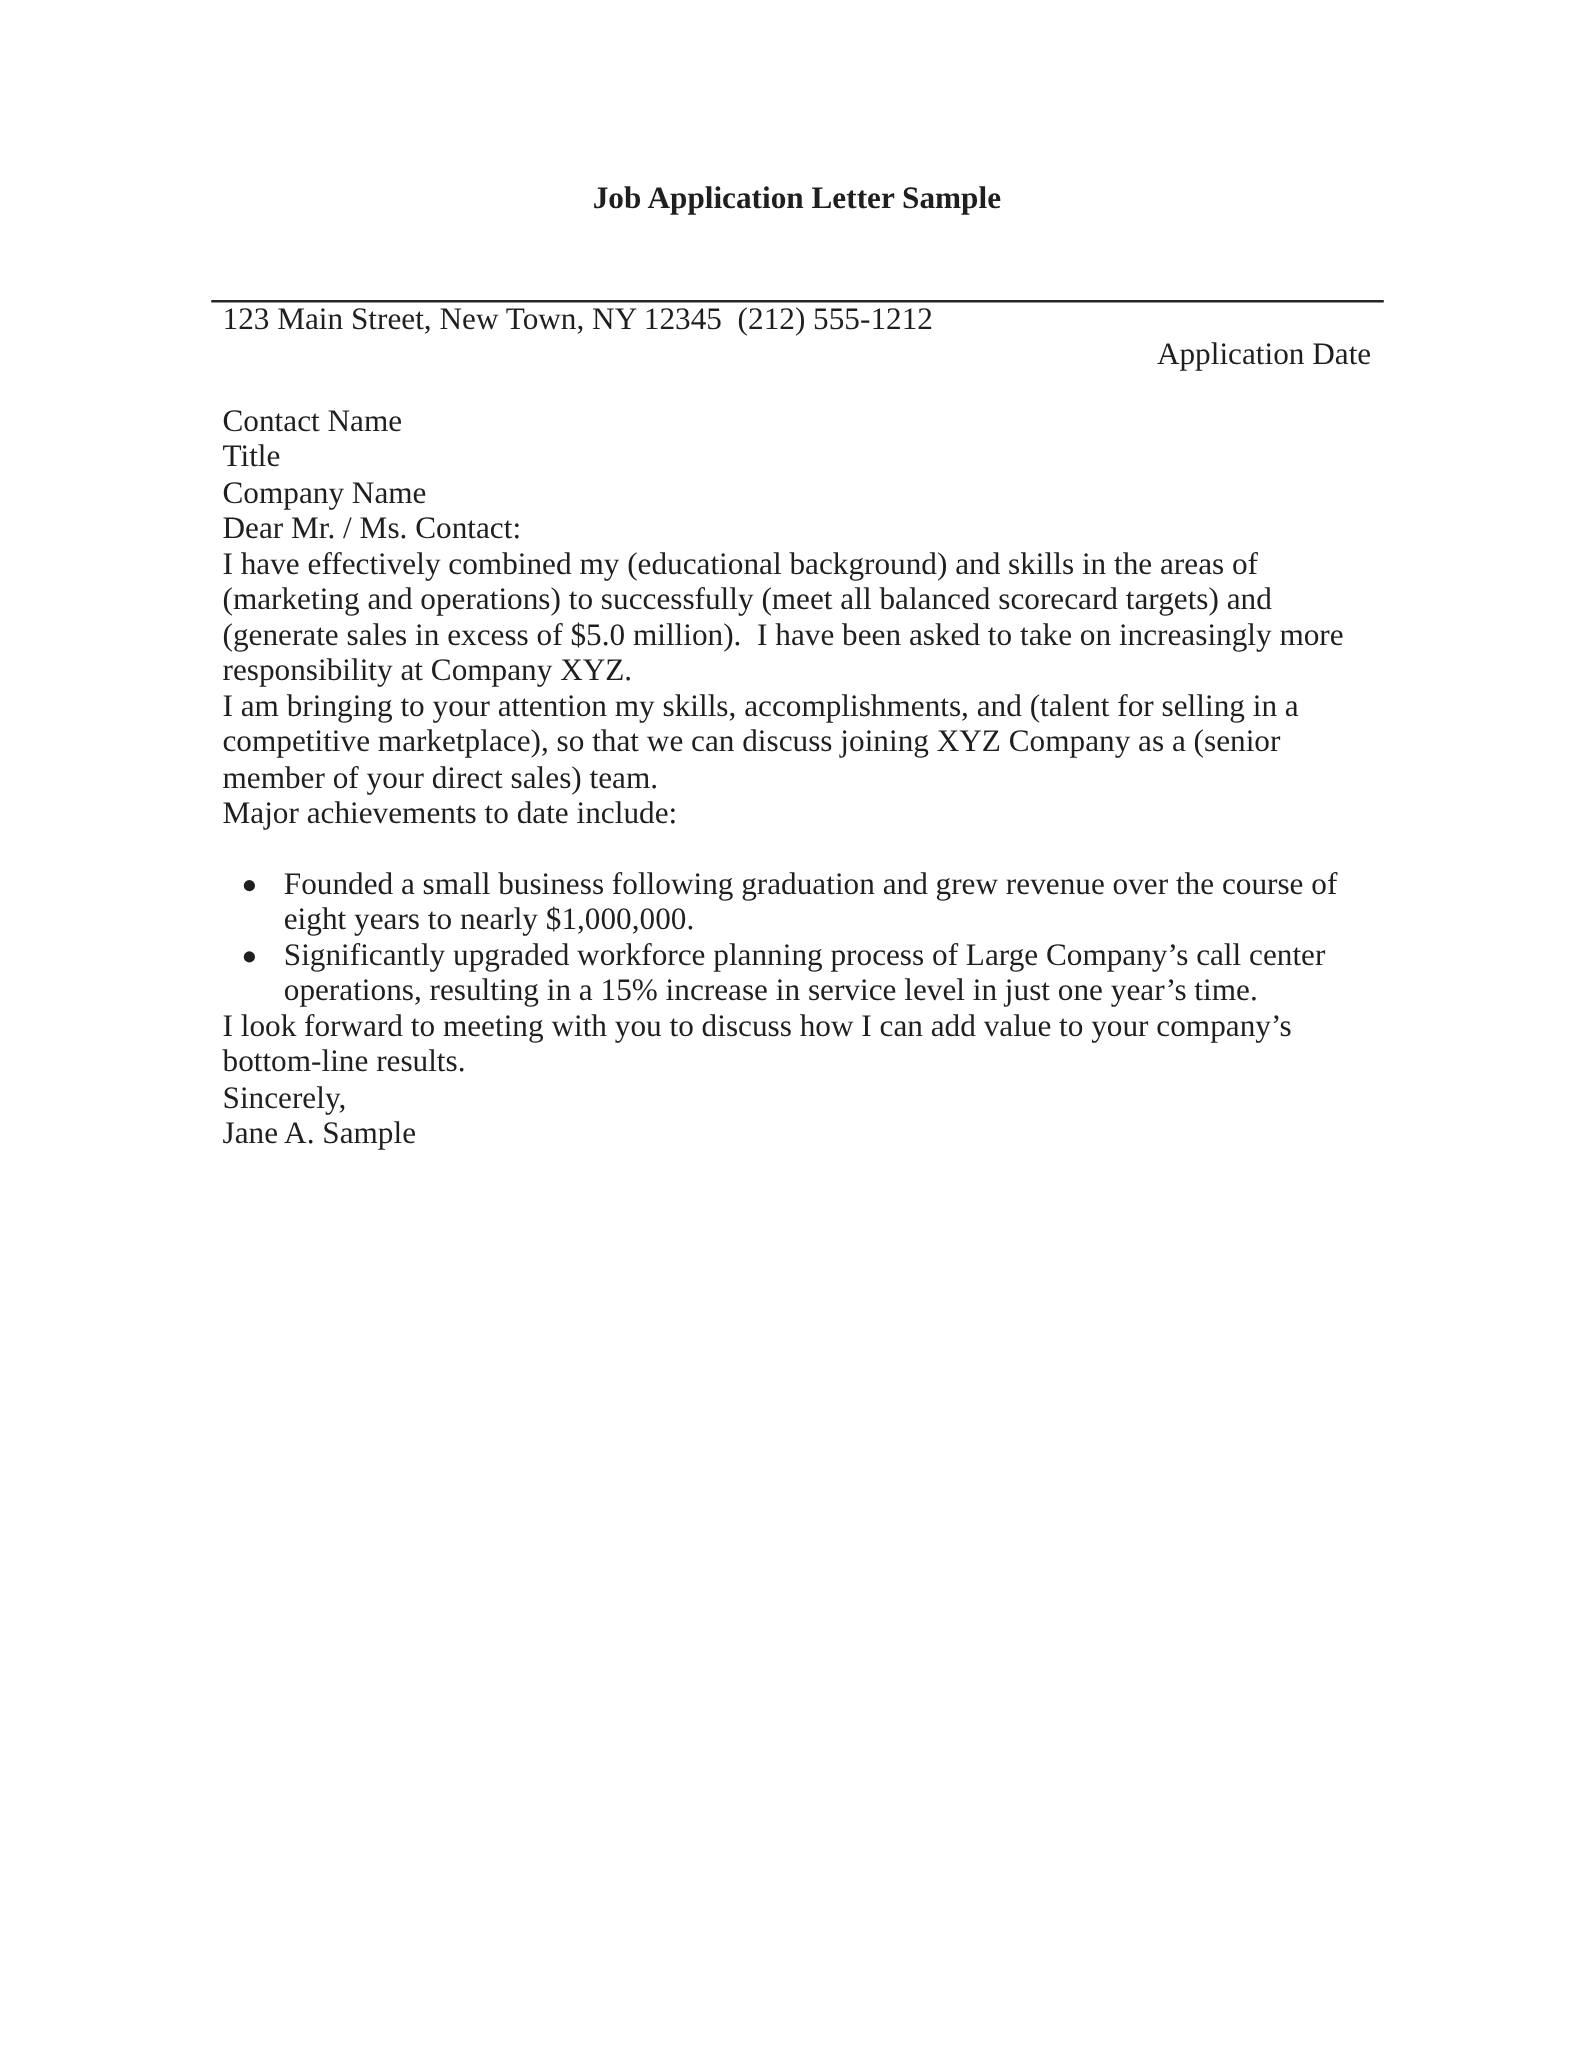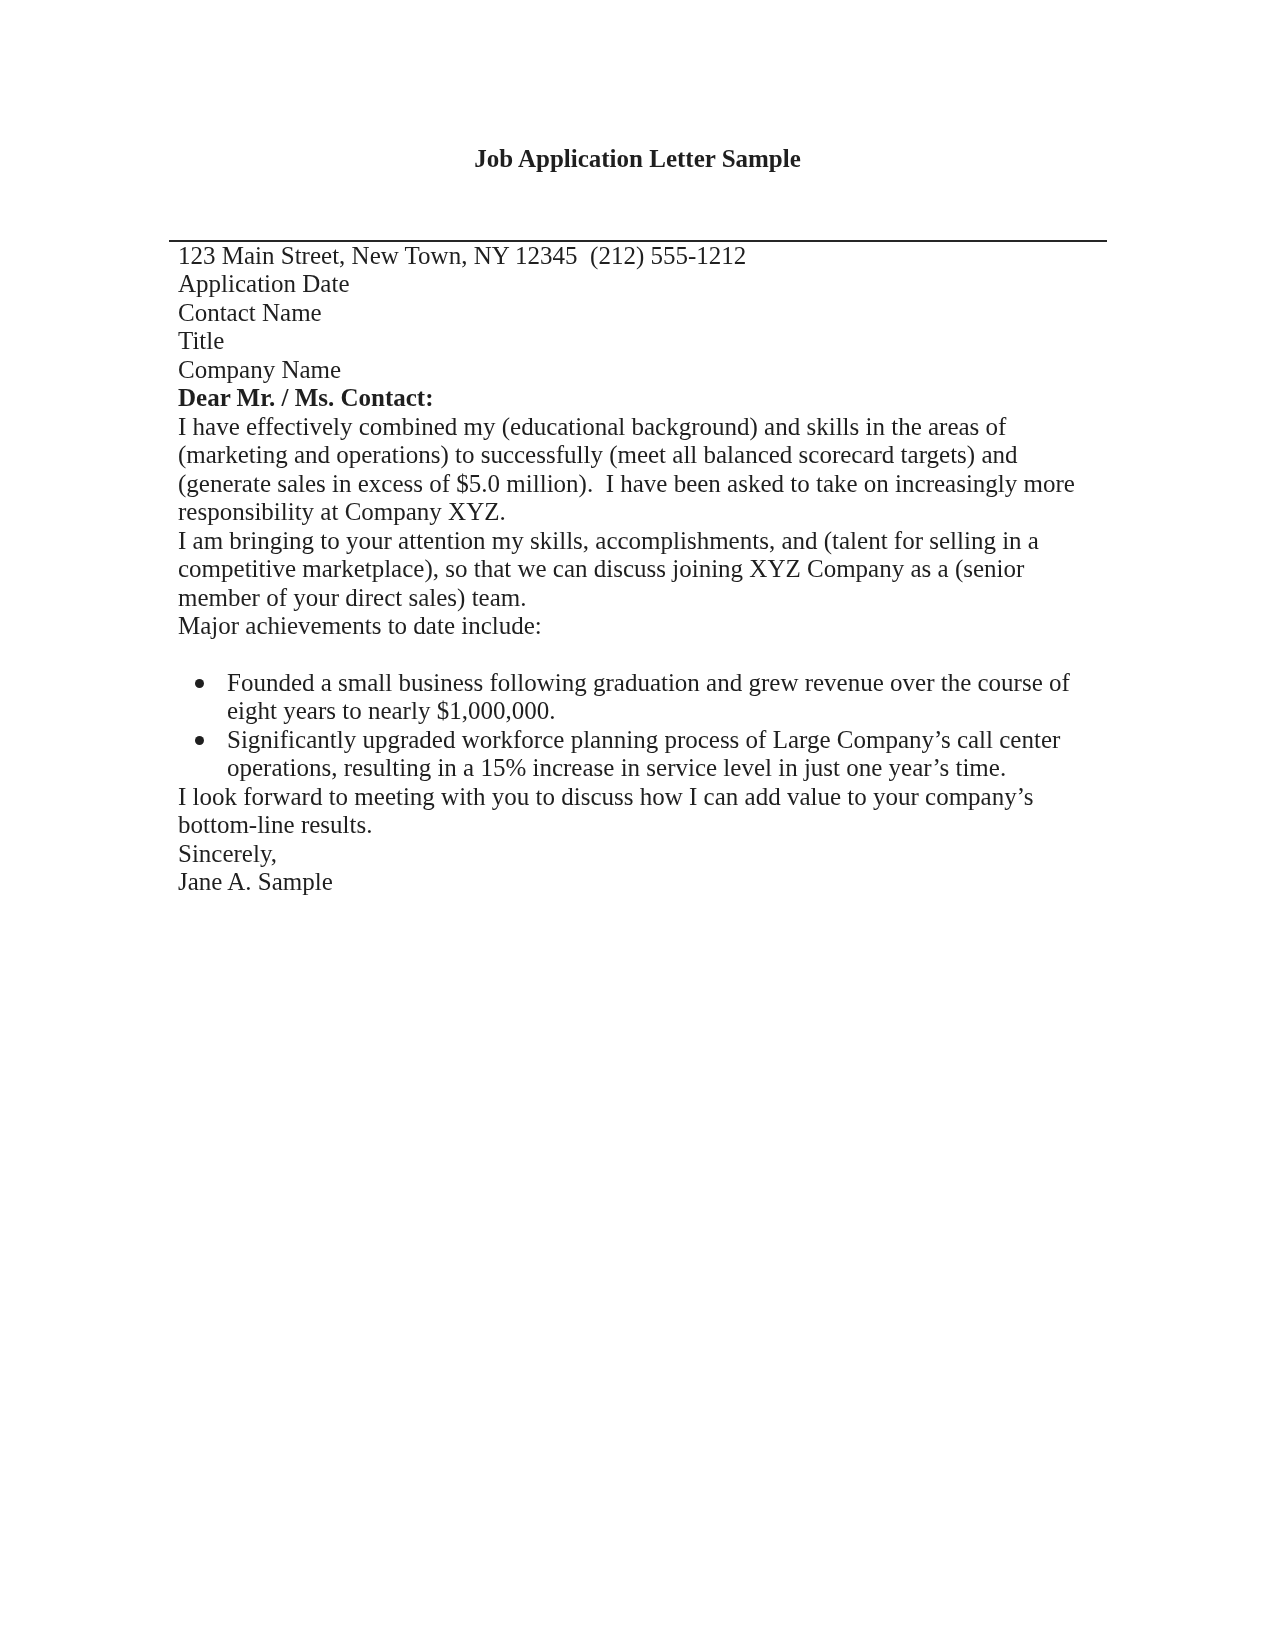--- a/index.html
+++ b/index.html
@@ -33,23 +33,23 @@
     line-height: 28.5px;
     font-weight: bold;
     text-align: center;
   }
   .divider {
     height: 0;
     border-bottom: 2px solid #262626;
     margin: 66px -10px 0 -9px;
   }
   .address      { margin-top: 25px; }
-  .date         { margin-top: 39px; }
-  .recipient    { }
-  .salutation   { margin-top: 89px; font-weight: bold; }
+  .date         { margin-top: 39px; text-align: right; }
+  .recipient    { margin-top: 25px; }
+  .salutation   { margin-top: 89px; }
   .para1        { margin-top: 29px; }
   .para2        { margin-top: 30px; }
   .achievements-heading { margin-top: 30px; }
   .bullets {
     list-style: none;
     margin: 28px 0 0 0;
     padding: 0;
   }
   .bullet-item {
     position: relative;

